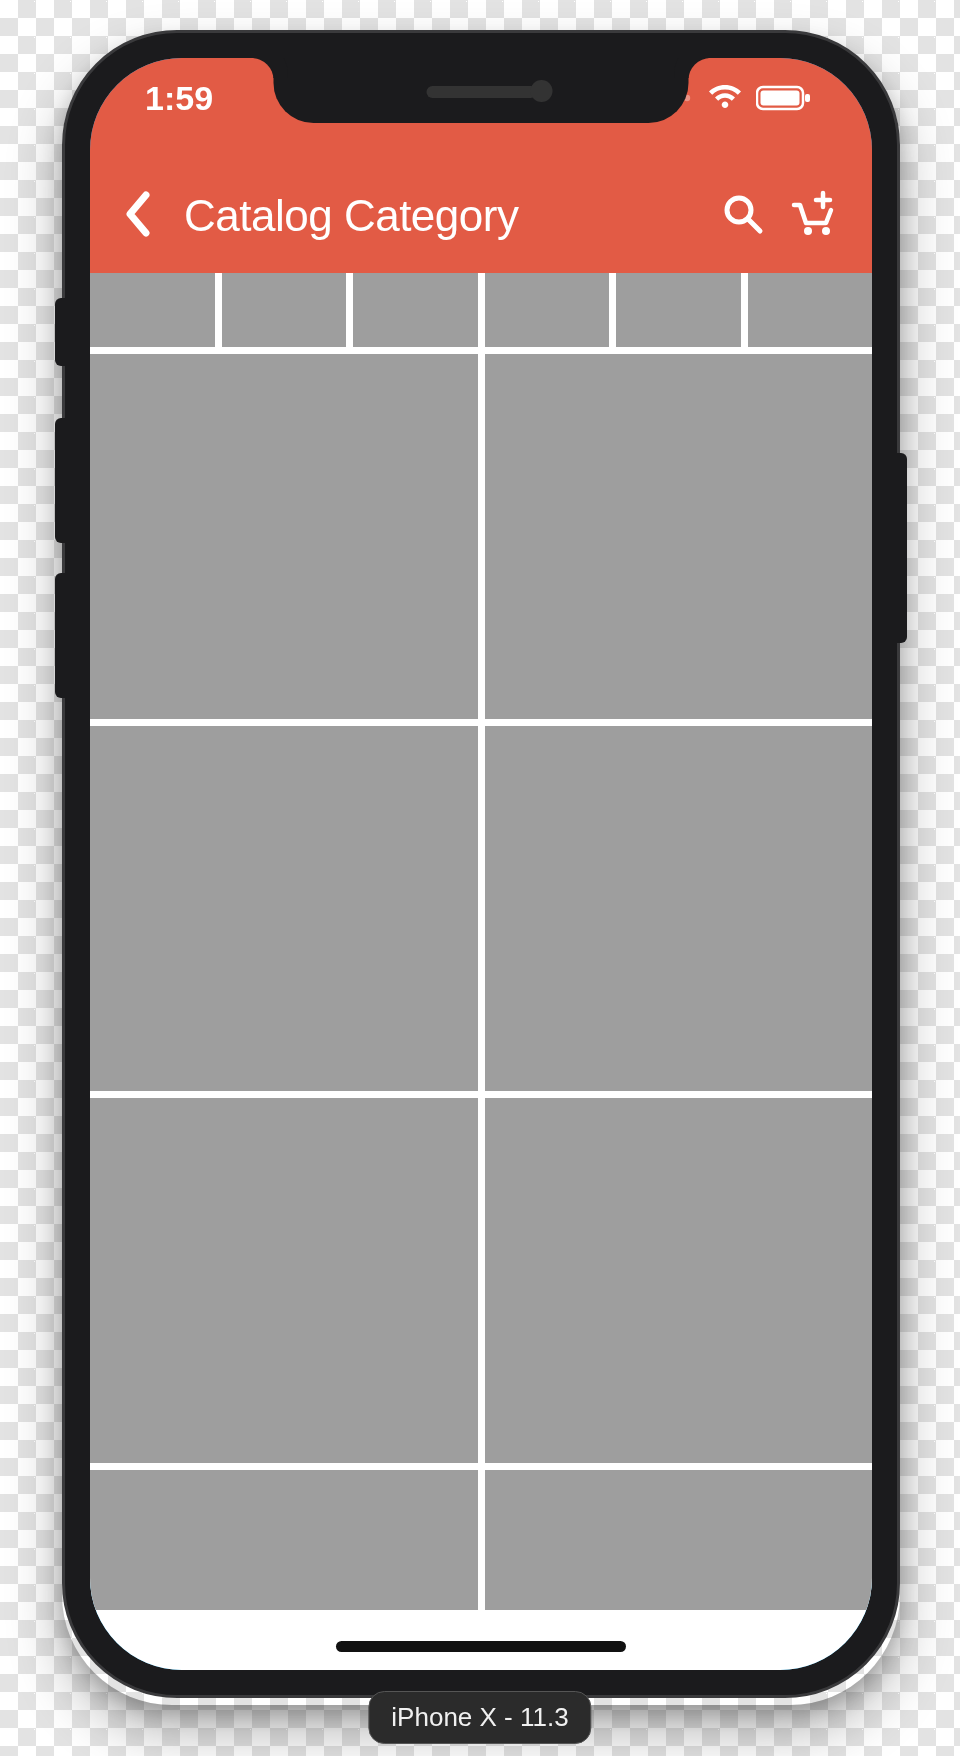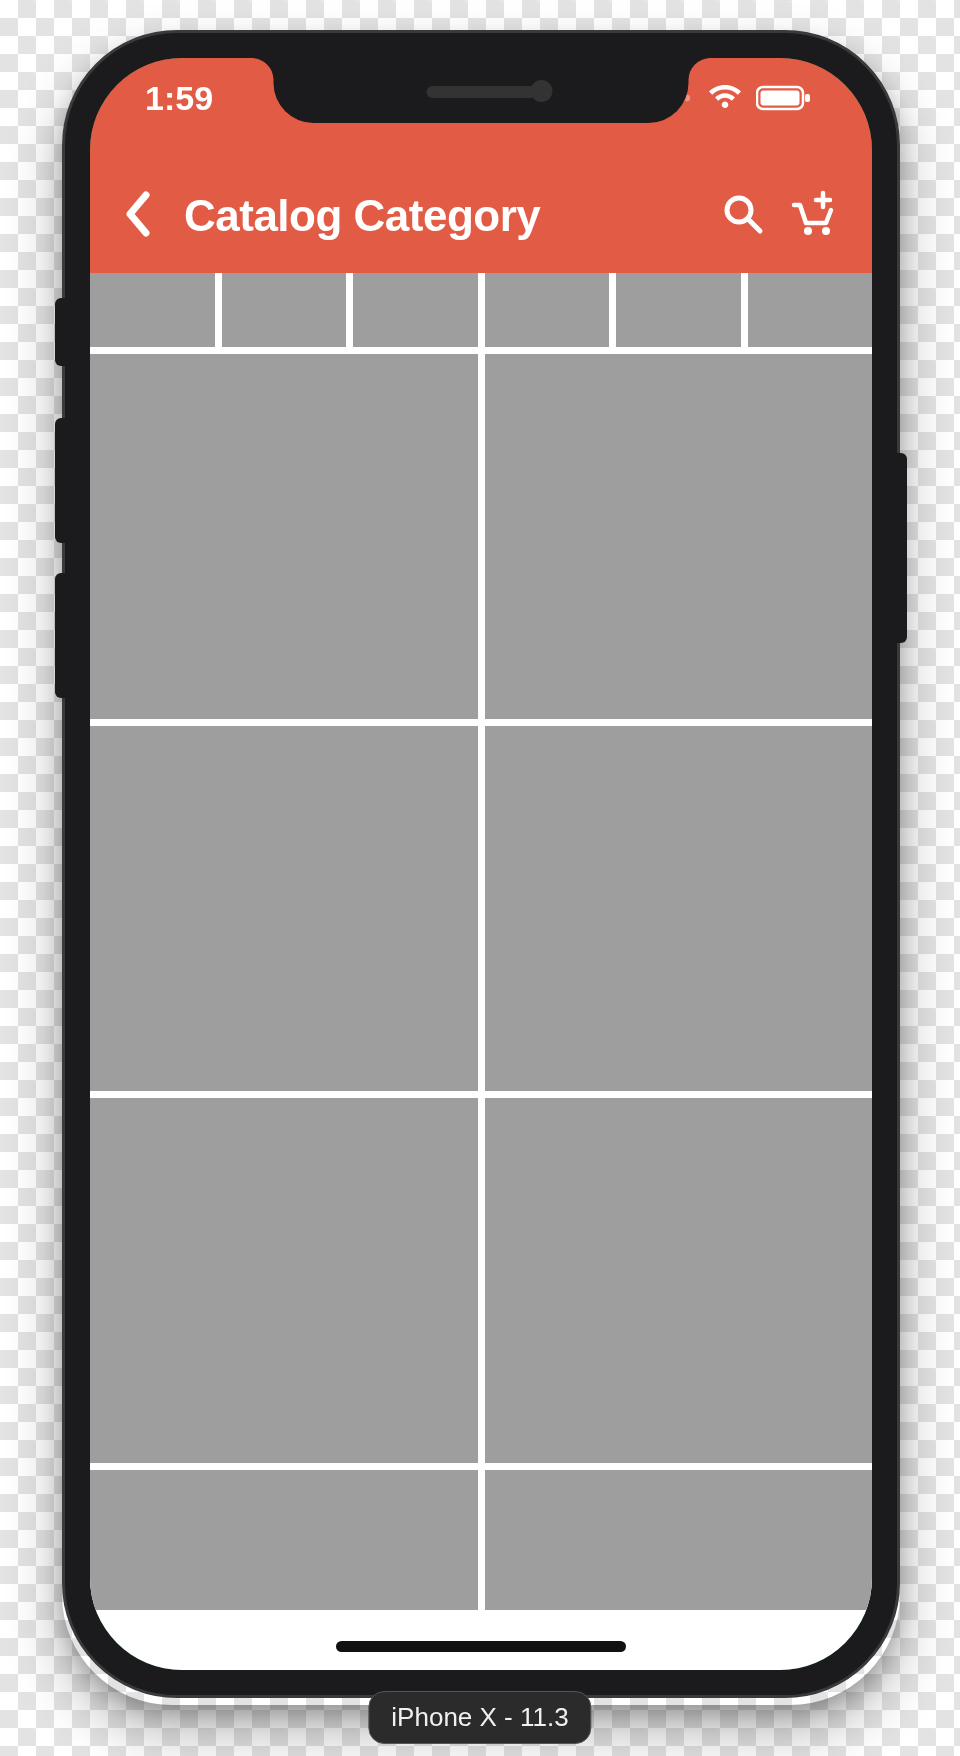--- a/index.html
+++ b/index.html
@@ -40,21 +40,21 @@
     width: 838px; height: 1668px;
     border-radius: 115px;
     background: #1b1b1d;
     border: 3px solid #3a3a3c;
   }
   .phone-inner {
     position: absolute;
     left: 25px; right: 25px; top: 25px; bottom: 25px;
     border-radius: 92px;
     overflow: hidden;
-    background: #15803d;
+    background: #0ea5e9;
   }
   
   .sidebtn {
     position: absolute;
     background: #1b1b1d;
   }
   .btn-left1 { left: -10px; top: 265px; width: 10px; height: 68px;  border-radius: 6px 0 0 6px; }
   .btn-left2 { left: -10px; top: 385px; width: 10px; height: 125px; border-radius: 6px 0 0 6px; }
   .btn-left3 { left: -10px; top: 540px; width: 10px; height: 125px; border-radius: 6px 0 0 6px; }
   .btn-right { right: -10px; top: 420px; width: 10px; height: 190px; border-radius: 0 6px 6px 0; }
@@ -129,21 +129,21 @@
     display: flex;
     align-items: center;
     width: 100%;
     gap: 12px;
   }
   .back-btn {
     width: 58px; display:flex; align-items:center; justify-content:center;
   }
   .title {
     font-size: 44px;
-    font-weight: 700;
+    font-weight: 400;
     letter-spacing: -0.5px;
     flex: 0 0 auto;
     margin-left: 6px;
   }
   .spacer { flex:1; }
   .icon-btn {
     width: 58px; height:58px;
     display:flex; align-items:center; justify-content:center;
   }
 

